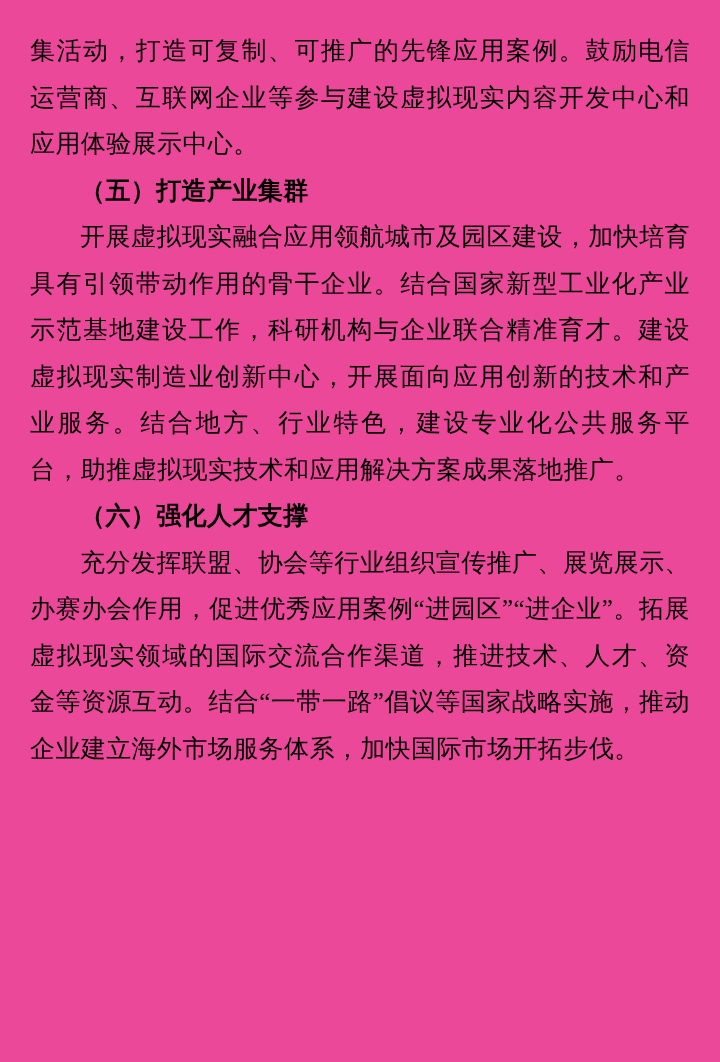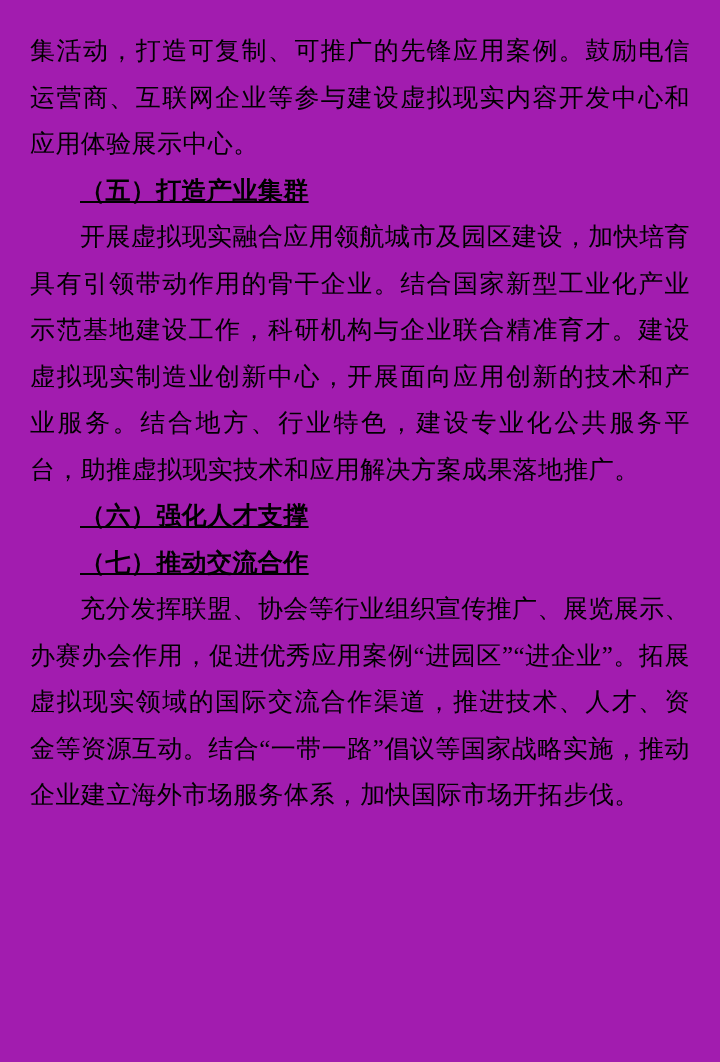--- a/index.html
+++ b/index.html
@@ -4,21 +4,21 @@
 <style>
   html, body {
     margin: 0;
     padding: 0;
     background: #ffffff;
   }
   .page {
     position: relative;
     width: 720px;
     height: 1062px;
-    background: #a21caf;
+    background: #ec4899;
     overflow: hidden;
     box-sizing: border-box;
   }
   .content {
     box-sizing: border-box;
     padding: 28px 30px 0 30px;
     color: #000000;
     font-family: "Liberation Serif", "DejaVu Serif", serif;
     font-size: 25px;
     line-height: 46.5px;
@@ -32,39 +32,37 @@
     padding: 0;
   }
   .continuation {
     text-indent: 0;
   }
   .section-heading {
     font-size: 25px;
     font-weight: bold;
     text-indent: 2em;
     text-align: left;
-    text-decoration: underline;
   }
   .body-para {
     text-indent: 2em;
   }
 </style>
 </head>
 <body>
 
 <div class="page">
   <div class="content">
 
     <p class="continuation">集活动，打造可复制、可推广的先锋应用案例。鼓励电信运营商、互联网企业等参与建设虚拟现实内容开发中心和应用体验展示中心。</p>
 
     <h2 class="section-heading">（五）打造产业集群</h2>
 
     <p class="body-para">开展虚拟现实融合应用领航城市及园区建设，加快培育具有引领带动作用的骨干企业。结合国家新型工业化产业示范基地建设工作，科研机构与企业联合精准育才。建设虚拟现实制造业创新中心，开展面向应用创新的技术和产业服务。结合地方、行业特色，建设专业化公共服务平台，助推虚拟现实技术和应用解决方案成果落地推广。</p>
 
     <h2 class="section-heading">（六）强化人才支撑</h2>
 
 
-    <h2 class="section-heading">（七）推动交流合作</h2>
 
     <p class="body-para">充分发挥联盟、协会等行业组织宣传推广、展览展示、办赛办会作用，促进优秀应用案例“进园区”“进企业”。拓展虚拟现实领域的国际交流合作渠道，推进技术、人才、资金等资源互动。结合“一带一路”倡议等国家战略实施，推动企业建立海外市场服务体系，加快国际市场开拓步伐。</p>
 
   </div>
 </div>
 
 </body></html>

